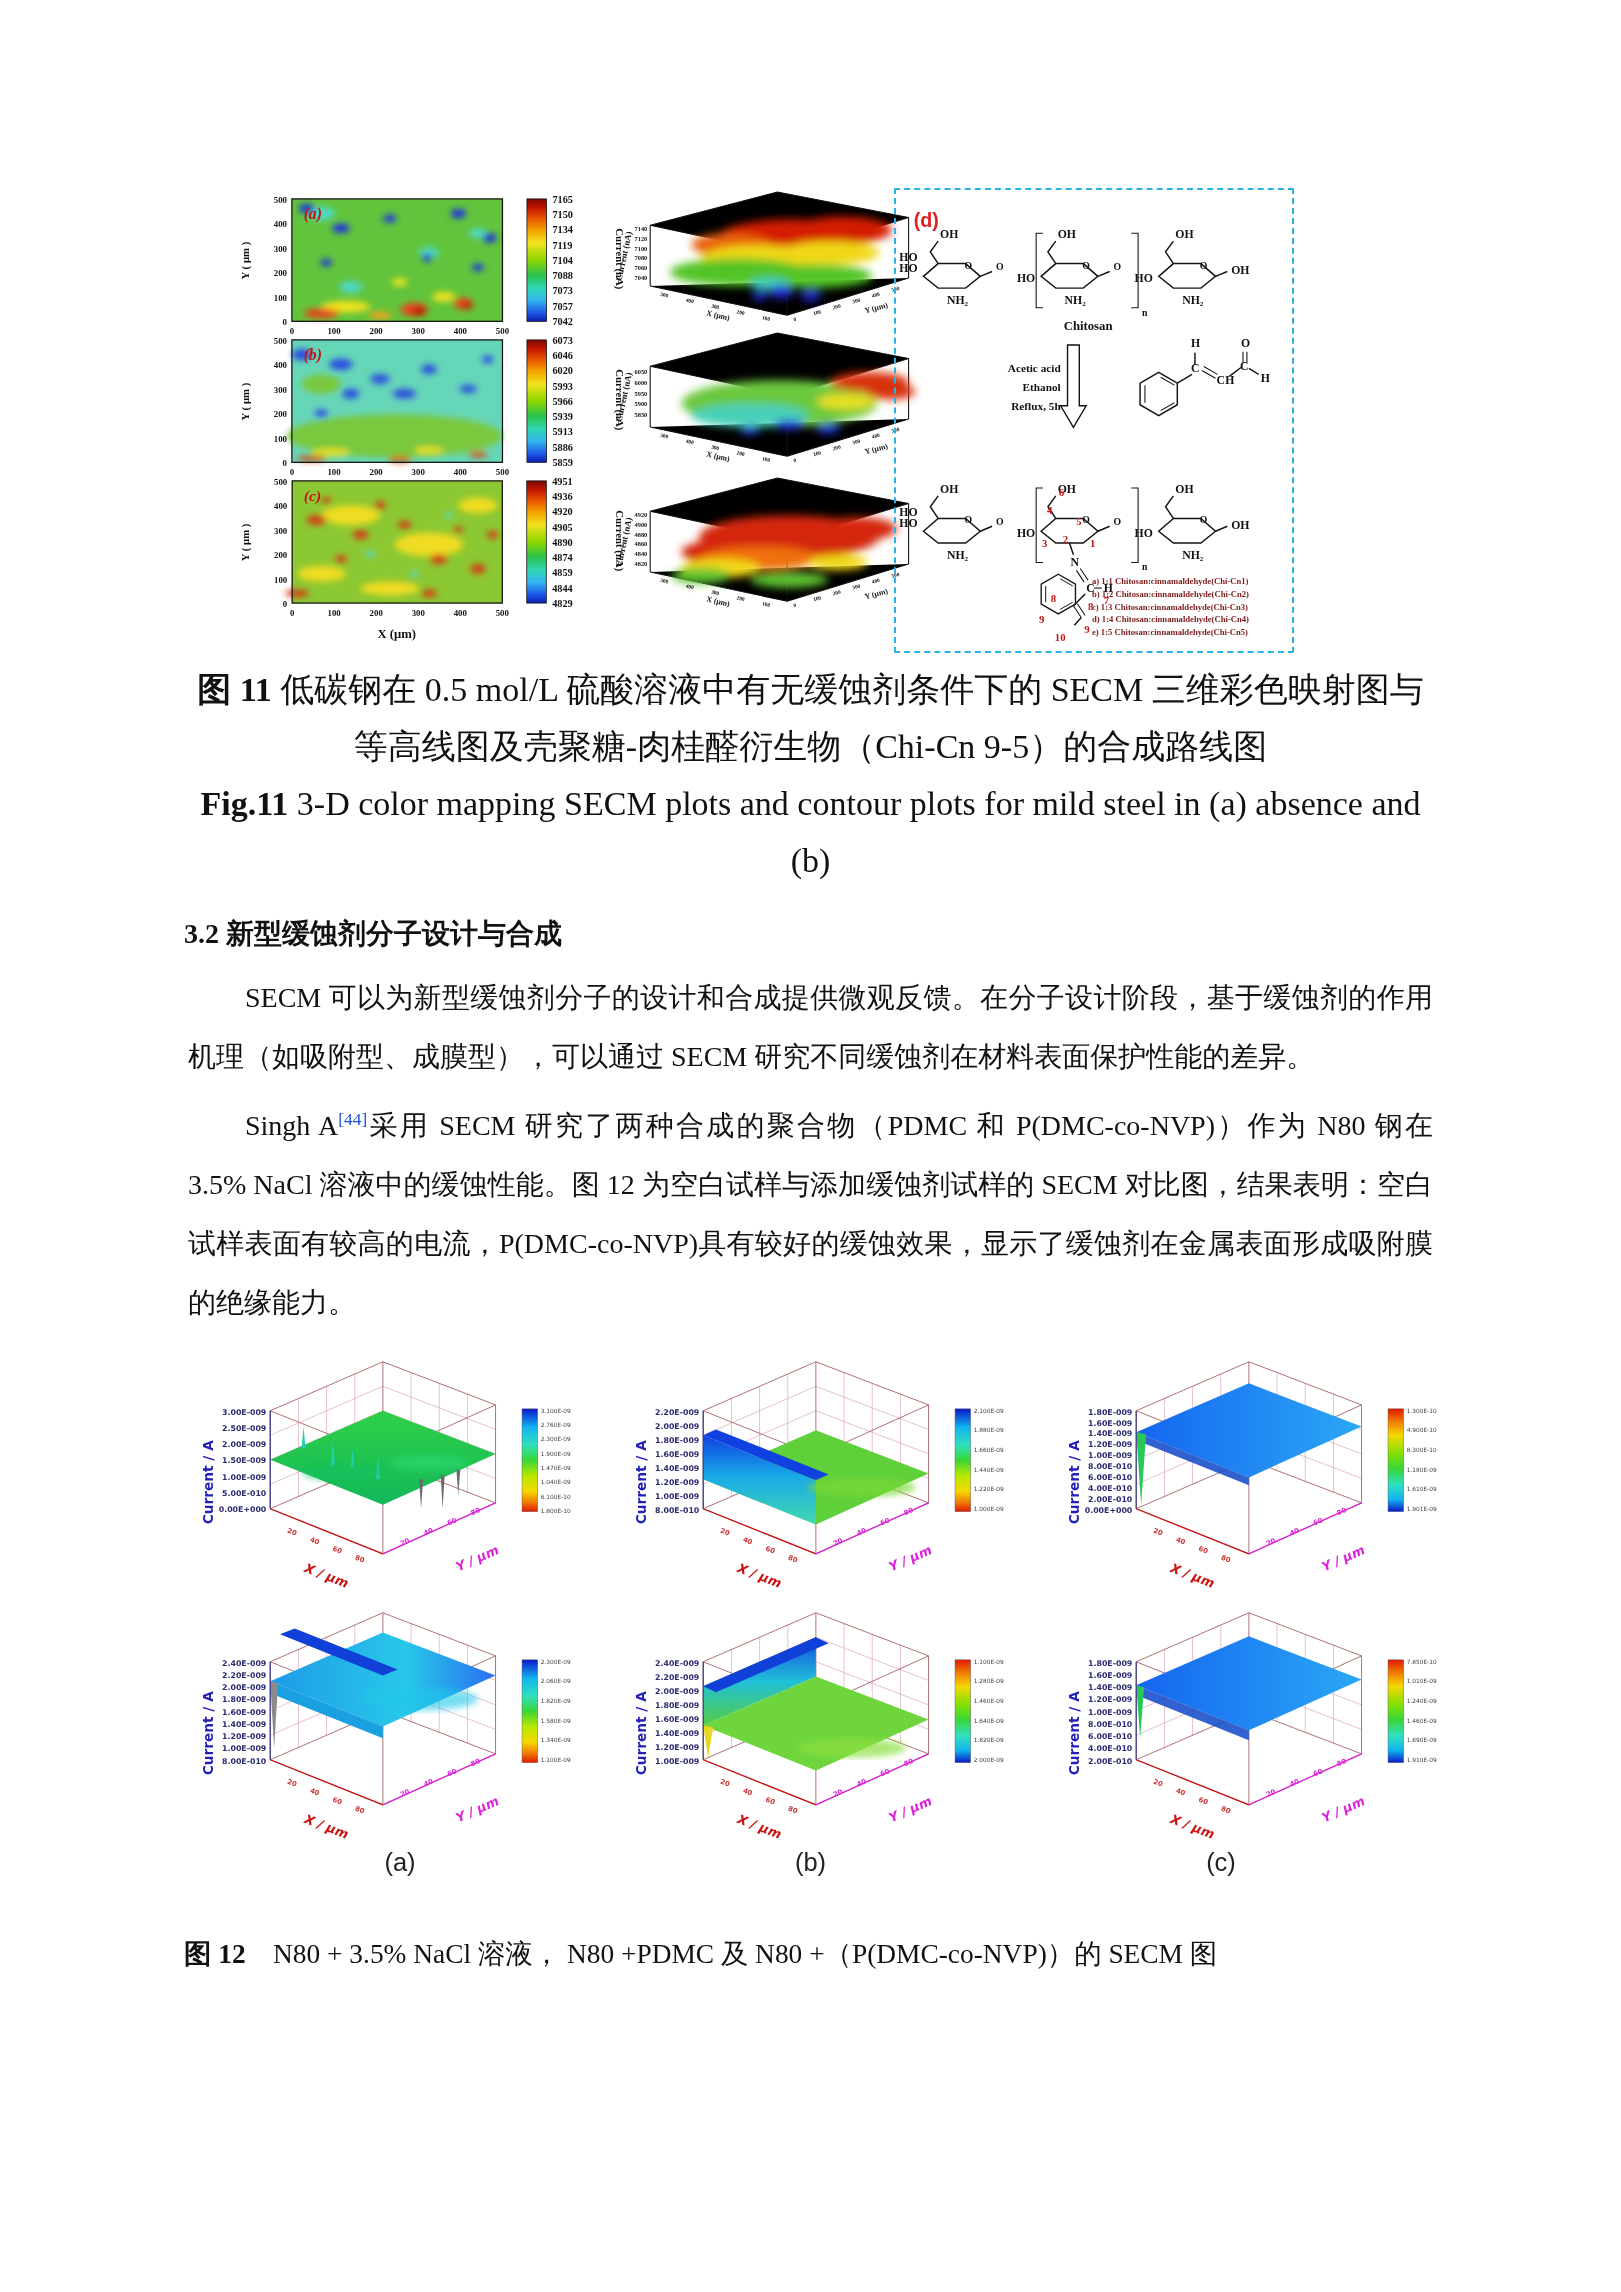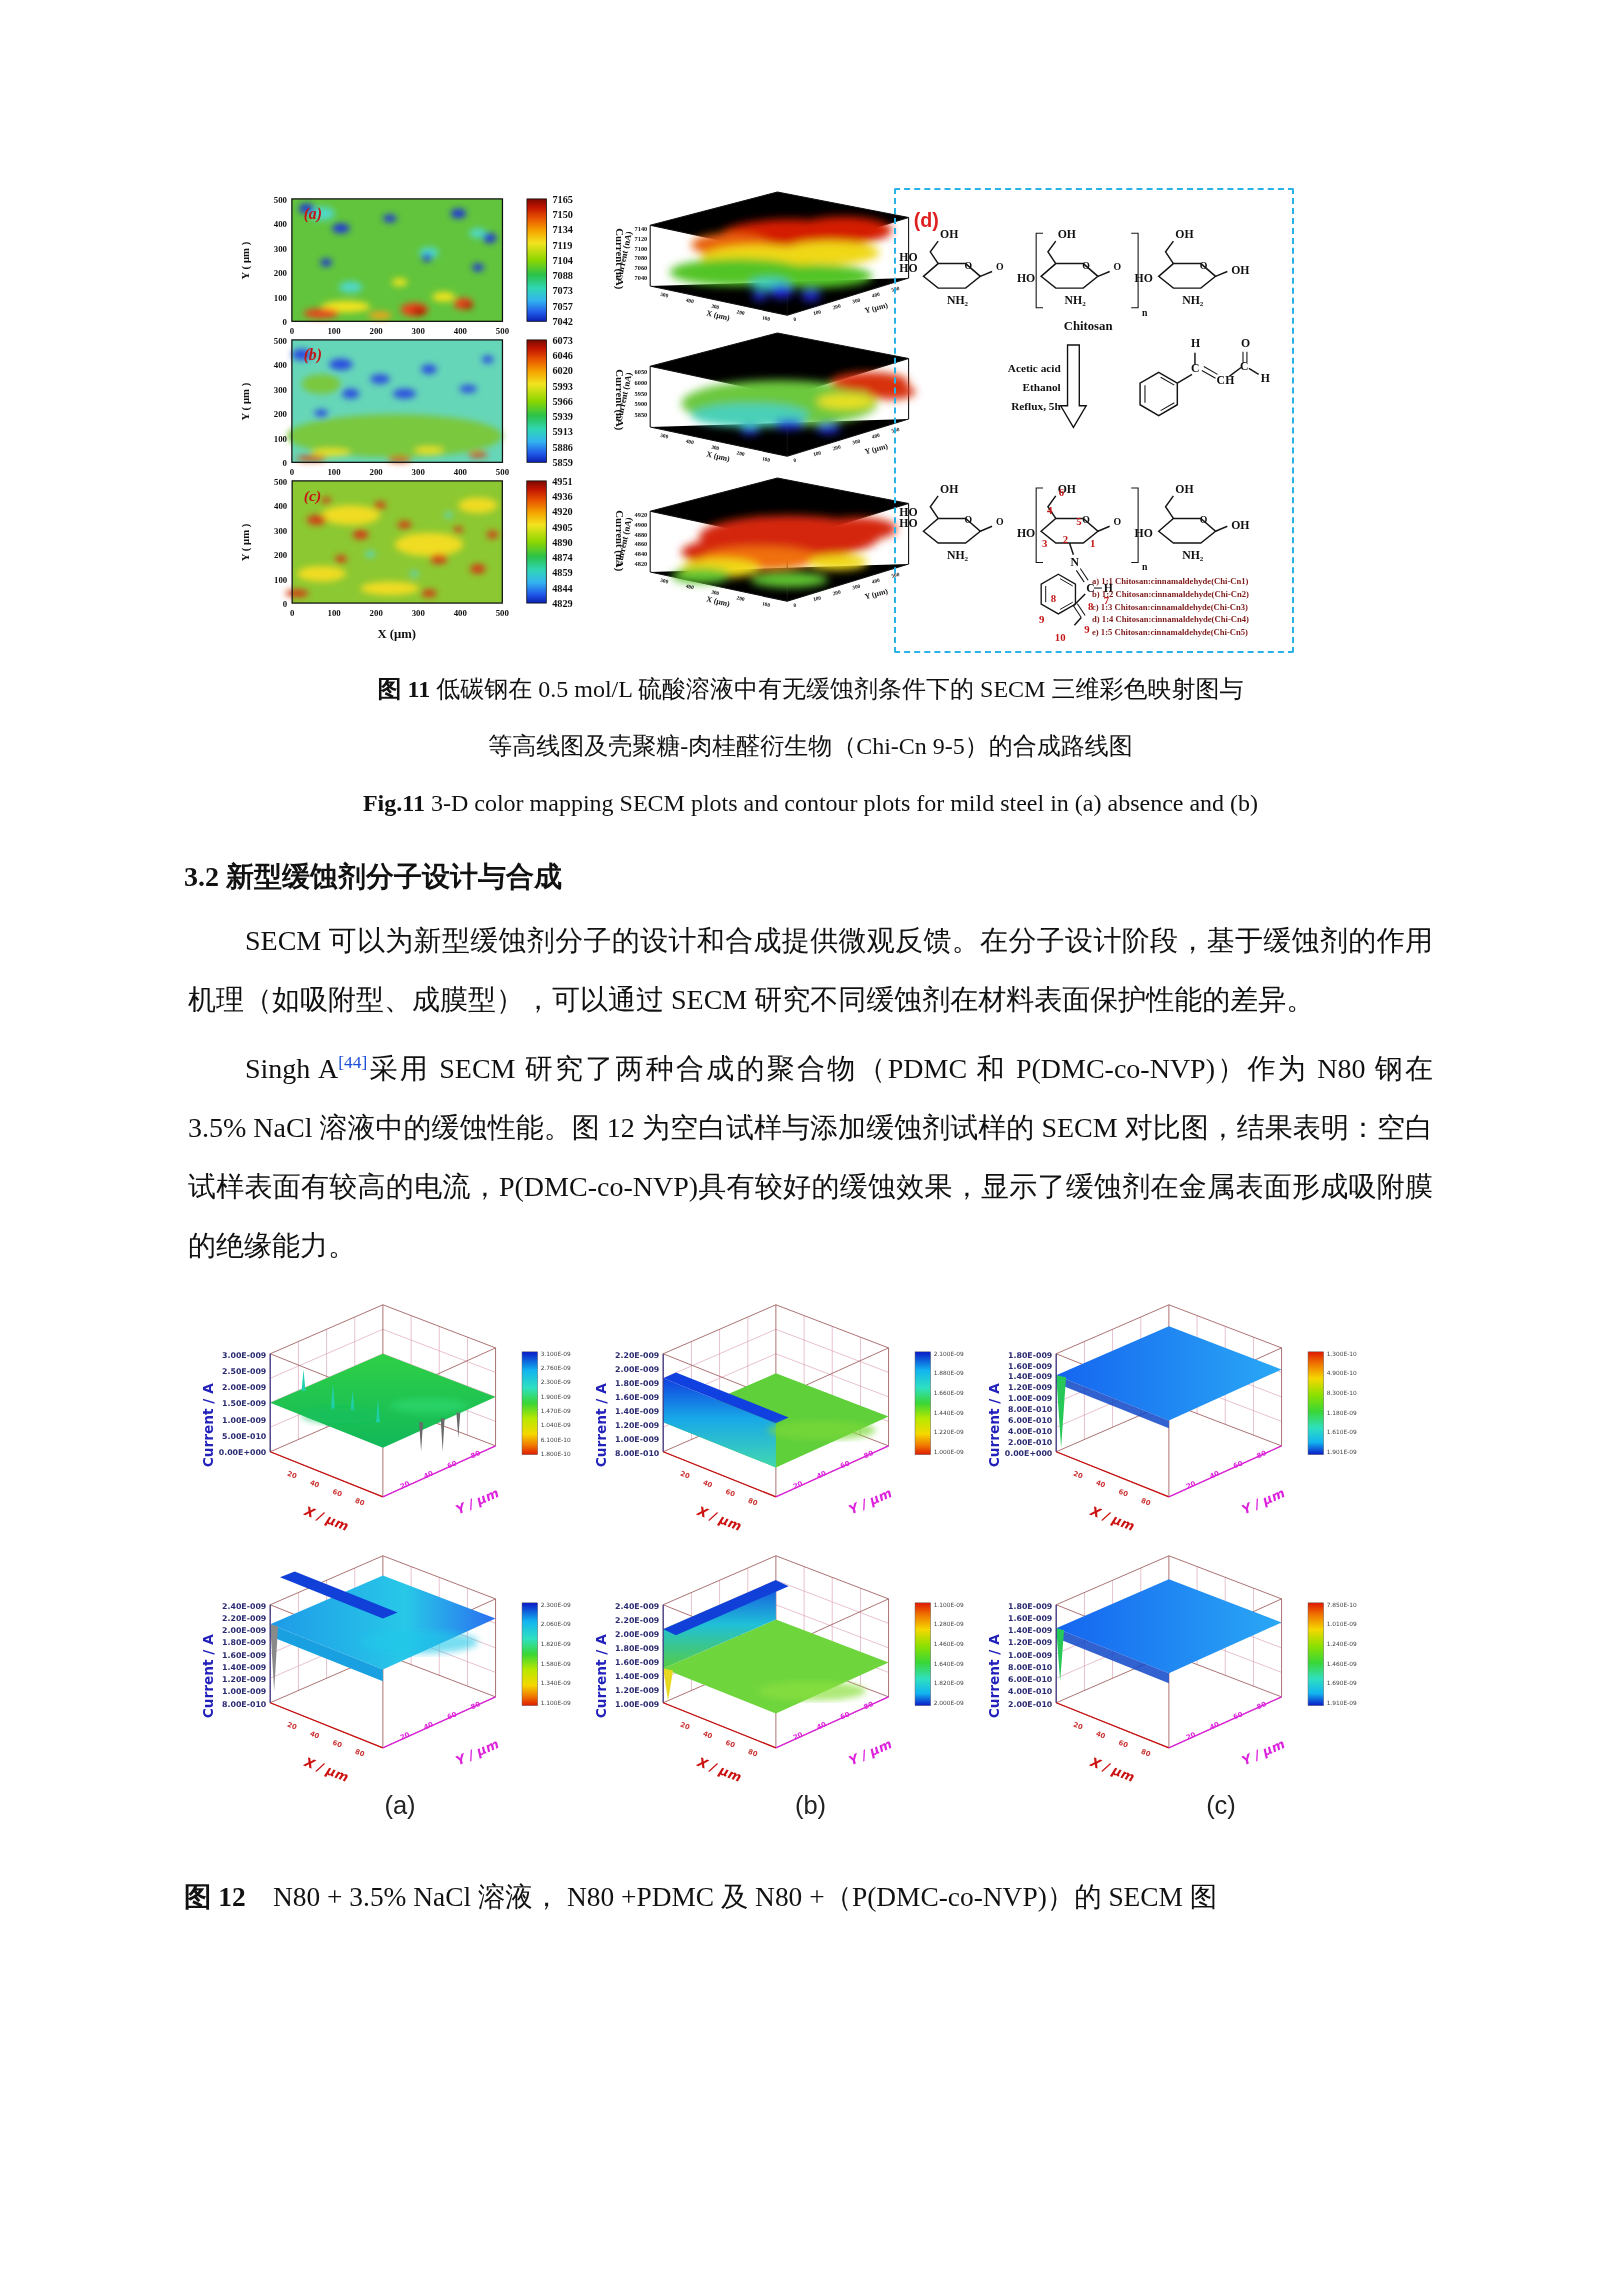--- a/index.html
+++ b/index.html
@@ -27,28 +27,28 @@
   .bond{fill:none;stroke:#151515;stroke-width:1.5;}
   .bond2{fill:none;stroke:#151515;stroke-width:1.1;}
   .atom{font:bold 12px "Liberation Serif",serif;fill:#111;}
   .atom-s{font:bold 10px "Liberation Serif",serif;fill:#111;}
   .rednum{font:bold 11px "Liberation Serif",serif;fill:#c41414;}
   .schemelabel{font:bold 20px "Liberation Sans",sans-serif;fill:#e02020;}
   .chitosan{font:bold 13px "Liberation Serif",serif;fill:#111;}
   g.tk-cond text{font:bold 11.5px "Liberation Serif",serif;fill:#111;}
   g.tk-leg text{font:bold 8.8px "Liberation Serif",serif;fill:#7e1a1a;}
   
-  .cap{text-align:center;font-size:24px;line-height:57px;}
+  .cap{text-align:center;font-size:34px;line-height:57px;}
   .cap .b{font-weight:bold;}
   .heading{font-weight:bold;font-size:28px;line-height:61px;margin-top:13.7px;}
   .para{font-size:28px;line-height:59px;text-align:justify;text-indent:57px;margin:4px;}
   .cite{color:#1d4ed8;font-size:0.62em;vertical-align:super;}
   
   .fig12{margin-top:17.6px;}
-  .f12row{display:flex;gap:6px;justify-content:flex-start;}
+  .f12row{display:flex;gap:26px;justify-content:space-between;}
   .f12labels{display:flex;gap:23.5px;justify-content:center;margin-top:2px;}
   .f12labels span{display:inline-block;width:387px;text-align:center;font:25.5px "Liberation Sans",sans-serif;color:#222;}
   .box3d{fill:none;stroke:#a06060;stroke-width:0.9;}
   .grid3d{stroke:#dda4b8;stroke-width:0.7;fill:none;}
   .zaxis12{stroke:#3a3a8a;stroke-width:1.2;}
   .xaxis12{stroke:#cc1111;stroke-width:1.3;}
   .yaxis12{stroke:#dd22dd;stroke-width:1.3;}
   g.tk-z12 text{font:bold 8px "DejaVu Sans",sans-serif;fill:#2a2a72;}
   g.tk-x12 text{font:bold 7px "DejaVu Sans",sans-serif;fill:#cc3333;}
   g.tk-y12 text{font:bold 7px "DejaVu Sans",sans-serif;fill:#dd22dd;}

